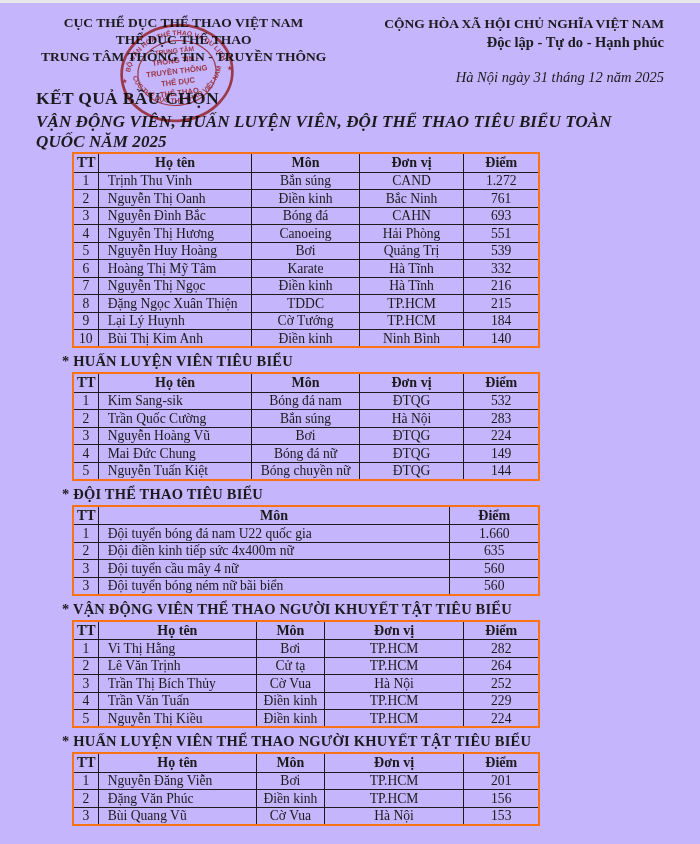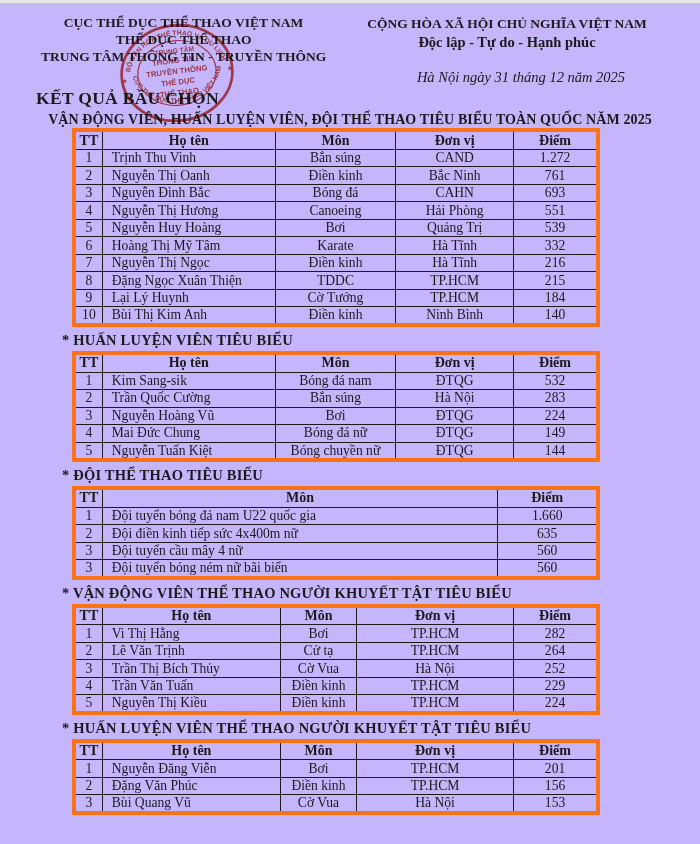--- a/index.html
+++ b/index.html
@@ -11,44 +11,44 @@
     background:#c4b5fd;
     color:#1b1b1b;
     font-family:"Liberation Serif","DejaVu Serif",serif;
     padding:8px 36px 0 36px;
     overflow:hidden;
   }
   
   .header { display:flex; justify-content:space-between; }
   .header-left { width:47%; text-align:center; padding-top:4px; }
   .header-left .h-line { font-weight:bold; font-size:13.5px; line-height:1.25; }
-  .header-right { width:50%; text-align:center; padding-top:4px; }
+  .header-right { width:50%; text-align:right; padding-top:4px; }
   .header-right .h-line1 { font-weight:bold; font-size:13.5px; line-height:1.3; }
   .header-right .h-line2 { font-weight:bold; font-size:14.5px; line-height:1.3; }
   .date-line { font-style:italic; font-size:14.5px; margin-top:18px; padding-left:28px; }
   
   .stamp {
     position:absolute; left:100px; top:8px;
     width:154px; height:124px;
     transform:rotate(-7deg);
     opacity:.88;
     mix-blend-mode:multiply;
     pointer-events:none;
   }
   
   .doc-title { text-align:left; font-weight:bold; font-size:17.5px; margin-top:2px; letter-spacing:.3px; }
-  .doc-subtitle { text-align:center; font-weight:bold; font-size:14px; margin-top:3px; letter-spacing:.1px; }
+  .doc-subtitle { font-weight:bold; font-size:17px; margin-top:3px; letter-spacing:.1px;font-style:italic; }
   
   .section-heading { font-weight:bold; font-size:14.5px; margin:5px 0 2px 26px; letter-spacing:.2px; }
   table.tbl {
     border-collapse:collapse;
     margin-left:36px;
-    width:528px;
+    width:468px;
     table-layout:fixed;
-    border:4px solid #f97316;
+    border:2px solid #f97316;
   }
   .tbl th, .tbl td {
     border:1px solid #1b1b1b;
     font-size:13.6px;
     text-align:center;
     padding:0 3px;
     height:17.5px;
     line-height:1.15;
     overflow:hidden;
     white-space:nowrap;

